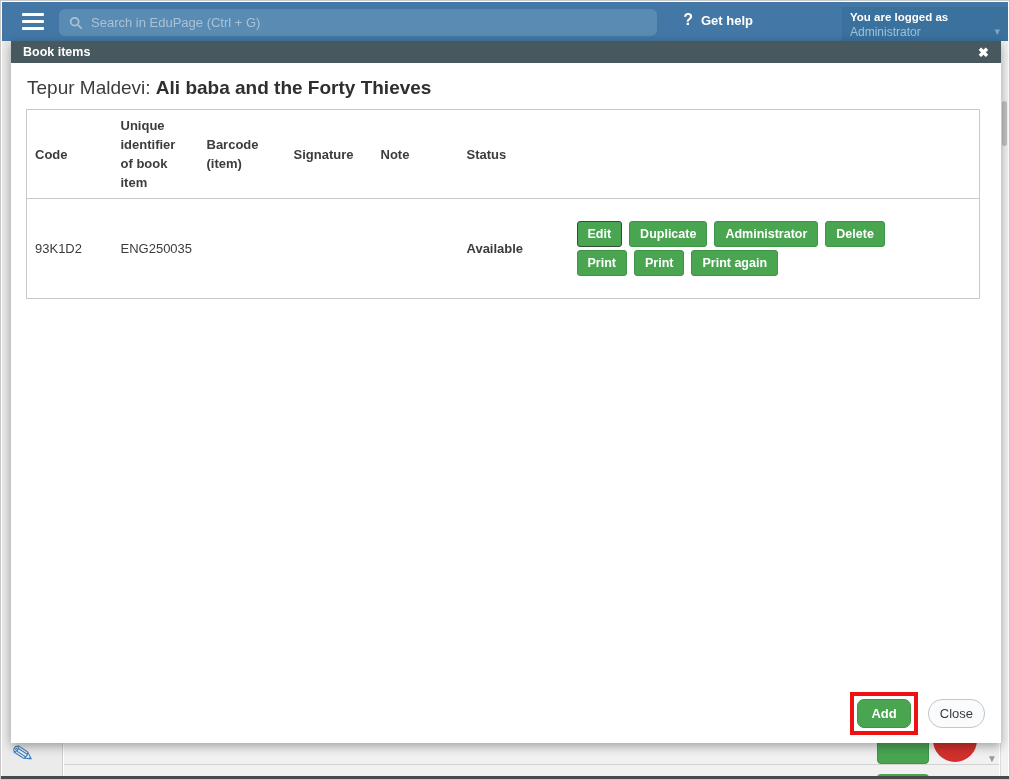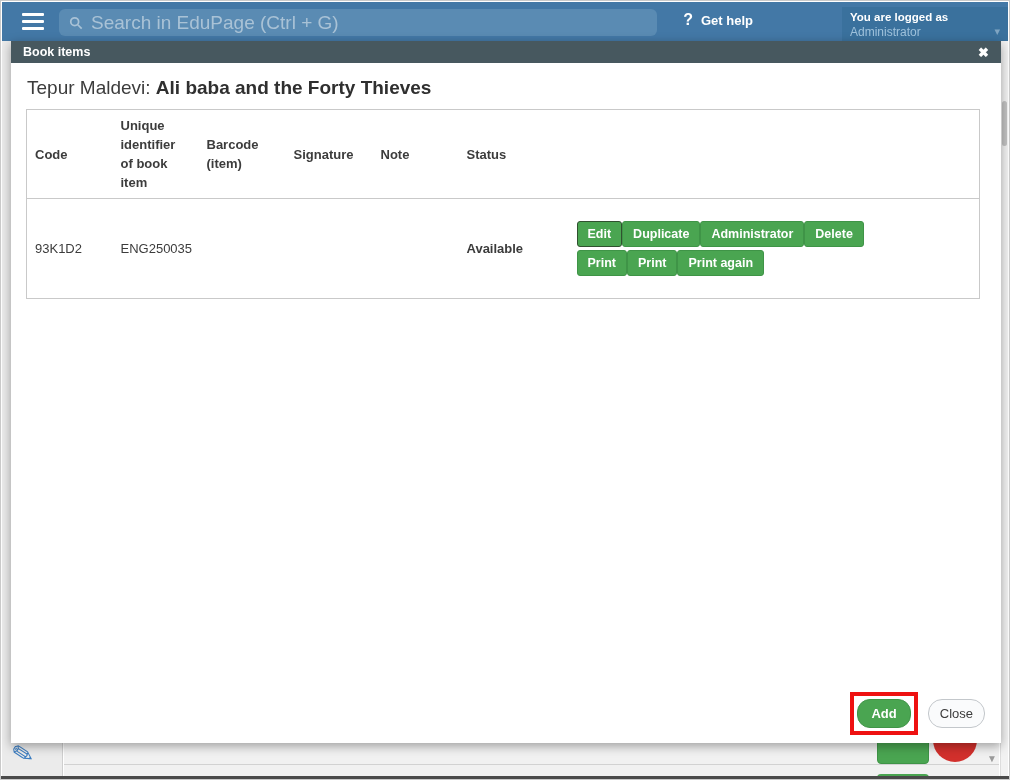--- a/index.html
+++ b/index.html
@@ -5,21 +5,21 @@
   * { margin:0; padding:0; box-sizing:border-box; }
   html,body { width:1010px; height:780px; font-family:"Liberation Sans", sans-serif; }
   body { position:relative; background:#fff; border:1px solid #c9c9c9; overflow:hidden; }
 
   
   .topbar { position:absolute; left:1px; top:1px; right:1px; height:39px; background:#4378a6; z-index:5; }
   .hamburger { position:absolute; left:20px; top:11px; width:22px; height:18px; cursor:pointer; }
   .hamburger span { display:block; height:3px; background:#fff; margin-bottom:4px; border-radius:1px; }
   .searchbox { position:absolute; left:57px; top:7px; width:598px; height:27px; background:#5a8bb3; border-radius:6px; display:flex; align-items:center; padding:0 10px; }
   .search-icon { width:14px; height:14px; margin-right:8px; flex:0 0 auto; }
-  .searchbox input { background:transparent; border:none; outline:none; color:#0f172a; font-size:19px; width:100%; }
+  .searchbox input { background:transparent; border:none; outline:none; color:#0f172a; font-size:13px; width:100%; }
   .searchbox input::placeholder { color:#a9c2d6; opacity:1; }
   .gethelp { position:absolute; right:255px; top:9px; color:#fff; font-weight:bold; font-size:13px; display:flex; align-items:center; gap:8px; cursor:pointer; }
   .gethelp .qmark { font-size:16px; }
   .loggedbox { position:absolute; right:0; top:5px; width:166px; height:37px; background:#3a719d; padding:4px 8px; z-index:20; cursor:pointer; }
   .loggedbox .l1 { color:#fff; font-weight:bold; font-size:11.5px; }
   .loggedbox .l2 { color:#9fc2dc; font-size:12px; margin-top:2px; }
   .loggedbox .chev { position:absolute; right:8px; bottom:6px; color:#7fa5c2; font-size:11px; }
 
   
   .underlay { position:absolute; left:1px; right:1px; top:40px; bottom:3px; background:#fff; z-index:1; }
@@ -50,30 +50,30 @@
   .items-table { position:absolute; left:15px; top:46px; width:954px; border-collapse:collapse; table-layout:fixed; }
   .items-table th, .items-table td { border:none; font-size:13px; color:#3c3c3c; text-align:left; vertical-align:middle; padding:6px 8px; }
   .items-table thead tr { height:58px; }
   .items-table tbody tr { height:100px; }
   .items-table { border:1px solid #c9c9c9; }
   .items-table thead tr { border-bottom:1px solid #c9c9c9; }
   .th-label { line-height:19px; }
   .cell-code { font-weight:400; color:#2b2b2b; }
   .cell-status { color:#1f8f1f; font-weight:bold; }
   .actions { display:inline-block; text-align:left; }
-  .actions-row { display:flex; margin:3px 0; justify-content:flex-start; }
+  .actions-row { display:flex; gap:7px; margin:3px 0; justify-content:flex-start; }
   .td-actions { text-align:right; padding-right:12px; }
 
   .green-btn { background:#4aa551; border:1px solid #3f9447; border-radius:3px; color:#fff; font-weight:bold; font-size:12.5px; padding:5px 10px; cursor:pointer; font-family:"Liberation Sans", sans-serif; }
   .green-btn.focused { border:1px solid #30512f; }
 
   
   .modal-footer { position:absolute; right:16px; bottom:8px; display:flex; align-items:center; gap:10px; }
   .add-highlight { border:4px solid #ee1111; padding:3px; }
-  .add-btn { background:#4aa551; border:1px solid #3f9447; border-radius:13px; color:#fff; font-weight:bold; font-size:13px; padding:6px 13px; cursor:pointer; font-family:"Liberation Sans", sans-serif; }
+  .add-btn { background:#4aa551; border:1px solid #3f9447; border-radius:7px; color:#fff; font-weight:bold; font-size:13px; padding:6px 13px; cursor:pointer; font-family:"Liberation Sans", sans-serif; }
   .close-btn { background:#fafbfc; border:1px solid #c3c7cb; border-radius:14px; color:#3c3c3c; font-size:13px; padding:6px 11px; cursor:pointer; font-family:"Liberation Sans", sans-serif; }
 </style>
 </head>
 <body>
 
 <div class="topbar">
   <div class="hamburger">
       <span></span>
       <span></span>
       <span></span>

